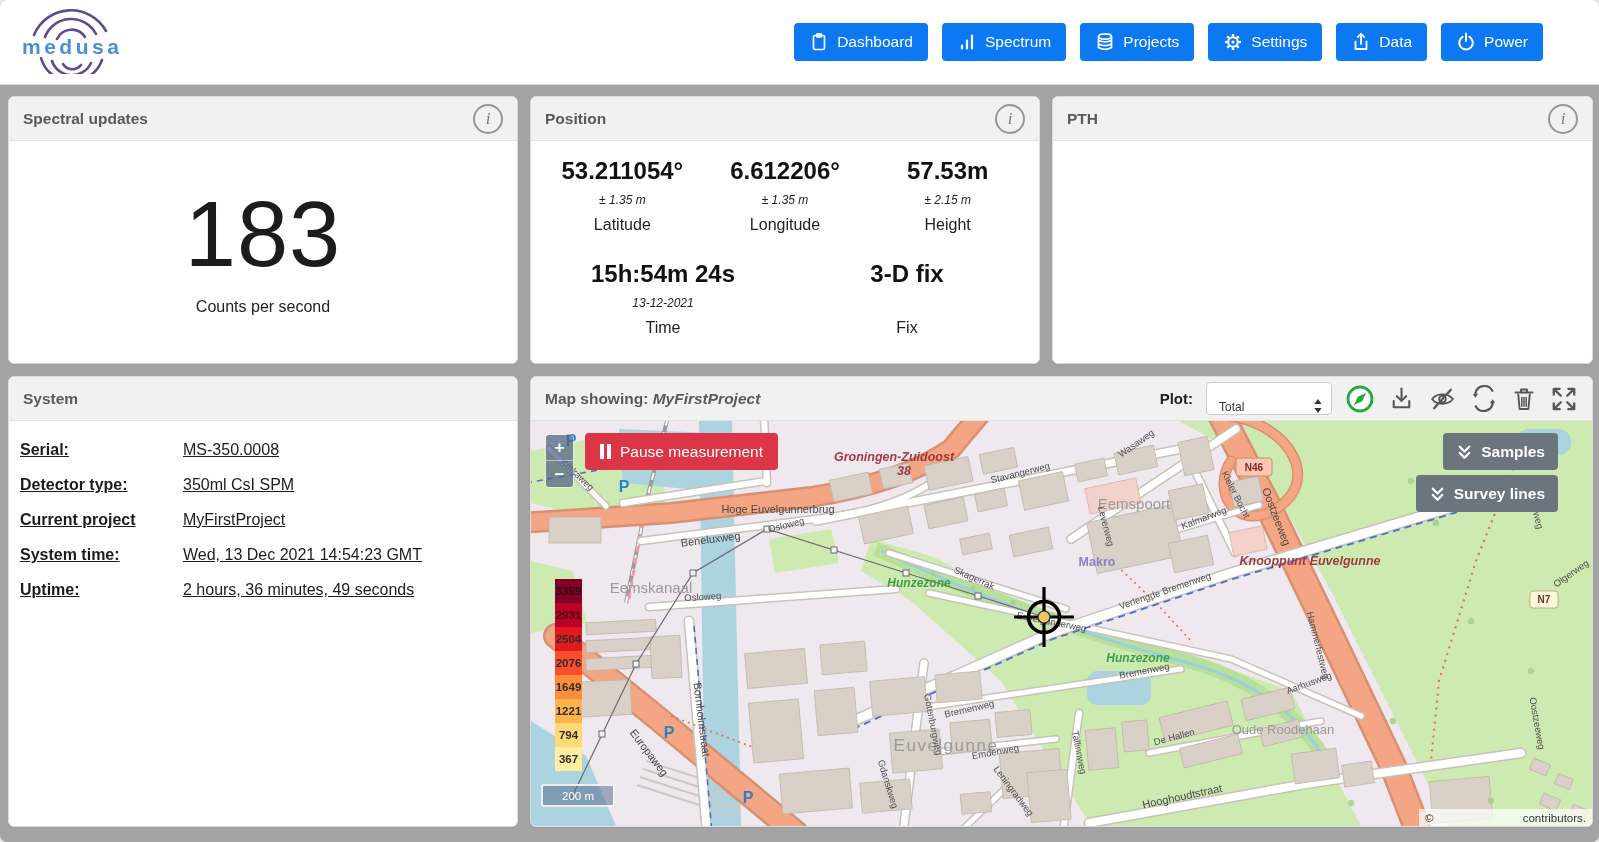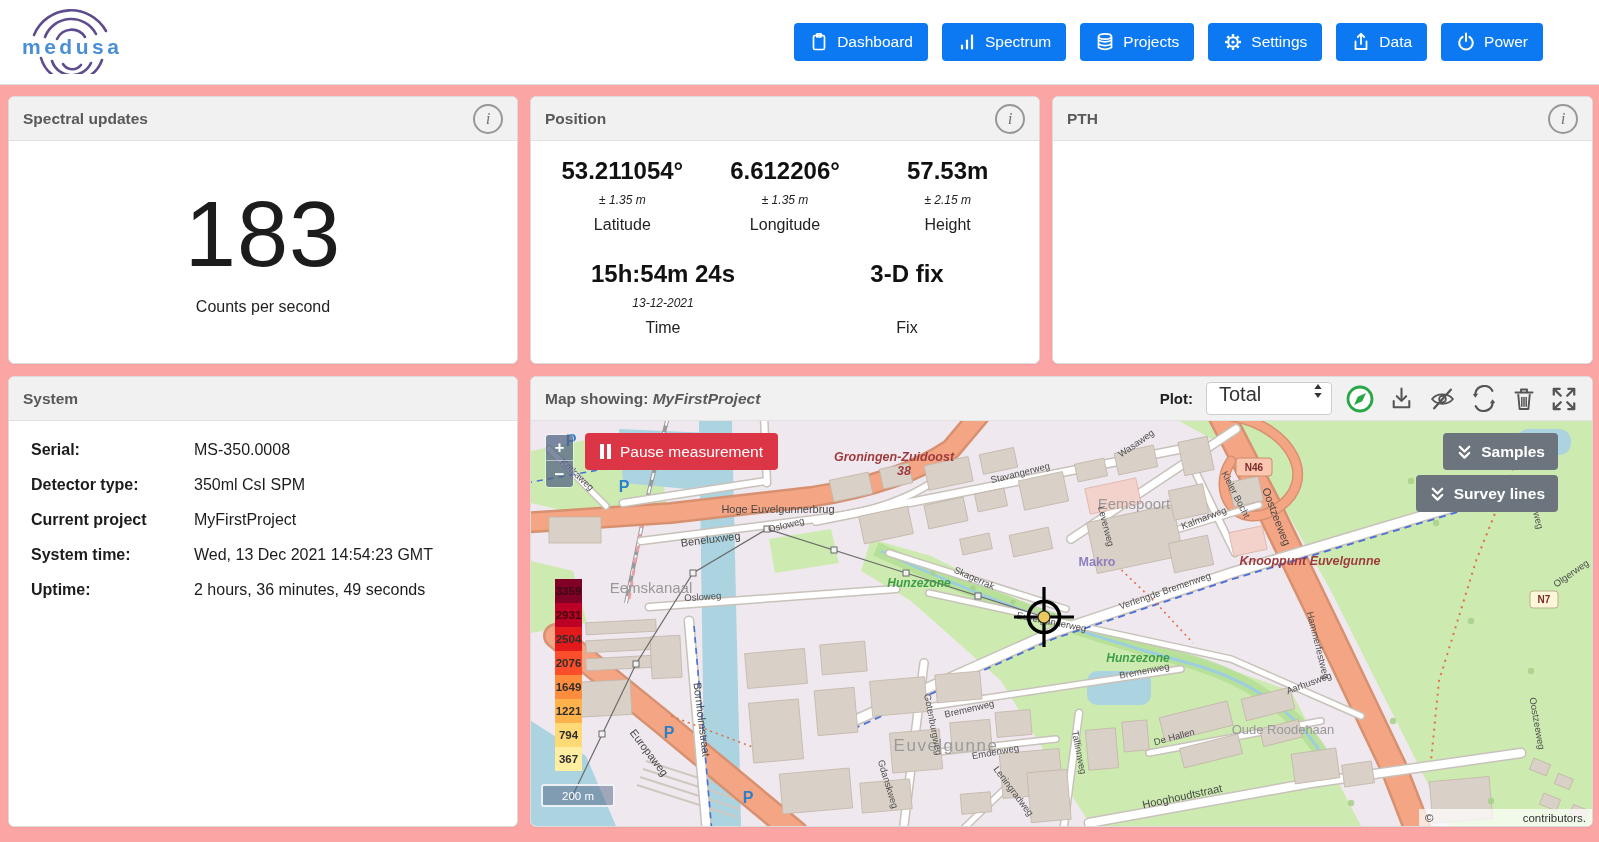--- a/index.html
+++ b/index.html
@@ -1,16 +1,16 @@
 <!DOCTYPE html>
 <html><head>
 <meta charset="utf-8">
 <style>
   html,body{margin:0;padding:0;background:#e8e8e8;font-family:"Liberation Sans",sans-serif;}
-  .page{position:relative;width:1599px;height:842px;background:#fca5a5;overflow:hidden;}
+  .page{position:relative;width:1599px;height:842px;background:#a3a3a3;overflow:hidden;border-radius:7px;}
 
   
   .topbar{position:absolute;left:0;top:0;width:1599px;height:84px;background:#fff;border-bottom:1px solid #ddd;}
   .logo{position:absolute;left:14px;top:8px;}
   .nav{position:absolute;right:56px;top:23px;display:flex;gap:14px;}
   .navbtn{display:flex;align-items:center;gap:8px;background:#0c79f2;color:#fff;border:none;border-radius:4px;
           height:38px;padding:0 15px;font-size:15.5px;font-family:inherit;cursor:pointer;}
   .navbtn svg{flex:0 0 auto;}
 
   
@@ -44,36 +44,36 @@
   .pos-sub{font-size:12px;font-style:italic;color:#222;margin-top:8px;min-height:17px;}
   .pos-label{font-size:16px;color:#222;margin-top:6px;}
 
   
   .pth-body{padding-top:62px;display:flex;}
   .pth-item{flex:1;text-align:center;}
   .pth-value{font-size:24px;font-weight:bold;color:#111;}
   .pth-label{font-size:16px;color:#222;margin-top:32px;}
 
   
-  .sys-body{padding:20px 22px 0 22px;font-size:16px;color:#1c1c1c;}
+  .sys-body{padding:20px 22px 0 11px;font-size:16px;color:#1c1c1c;text-decoration:underline;}
   .sys-row{display:flex;margin-bottom:17px;}
   .sys-label{width:163px;font-weight:bold;}
   .sys-value{flex:1;}
   .sys-btnrow{margin:24px 0 42px 163px;}
   .btn-newproject{display:flex;align-items:center;gap:9px;background:#0c79f2;color:#fff;border:none;border-radius:4px;
         height:34px;padding:0 14px;font-size:15px;font-family:inherit;cursor:pointer;}
 
   
   #card-map .card-header{justify-content:space-between;}
   .map-title{font-size:15.5px;font-weight:bold;color:#595959;}
   .map-title .proj{font-style:italic;}
   .map-tools{display:flex;align-items:center;gap:13px;}
   .plot-label{font-size:15px;font-weight:bold;color:#222;}
-  .plot-select{display:flex;align-items:flex-start;justify-content:space-between;width:104px;height:31px;background:#fff;
-        border:1px solid #ccc;border-radius:4px;padding:0 8px 0 12px;font-size:20px;color:#333;cursor:pointer;}
+  .plot-select{display:flex;align-items:flex-end;justify-content:space-between;width:104px;height:31px;background:#fff;
+        border:1px solid #ccc;border-radius:4px;padding:0 8px 0 12px;font-size:12px;color:#333;cursor:pointer;}
   .tool-icon{background:none;border:none;padding:0;cursor:pointer;display:flex;align-items:center;}
 
   
   .map-body{position:relative;width:1061px;height:405px;background:#efe8ee;overflow:hidden;}
   .map-svg{position:absolute;left:0;top:0;}
 
   .ml{font-family:"Liberation Sans",sans-serif;}
   .st{font-size:9.5px;fill:#4e4e4e;}
   .stlg{font-size:11px;fill:#474747;}
   .place{font-size:15px;fill:#999;}

